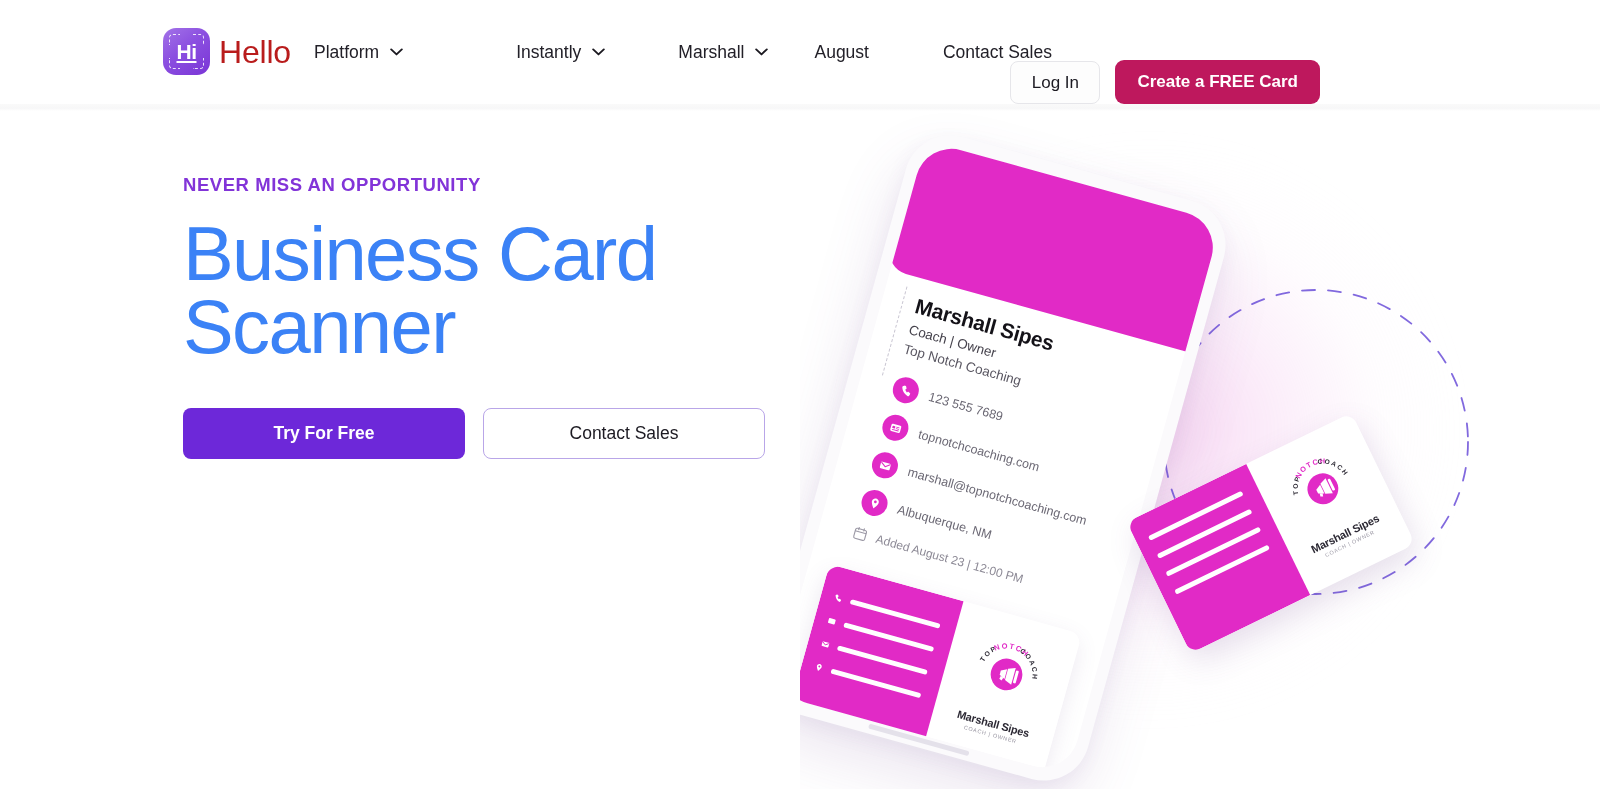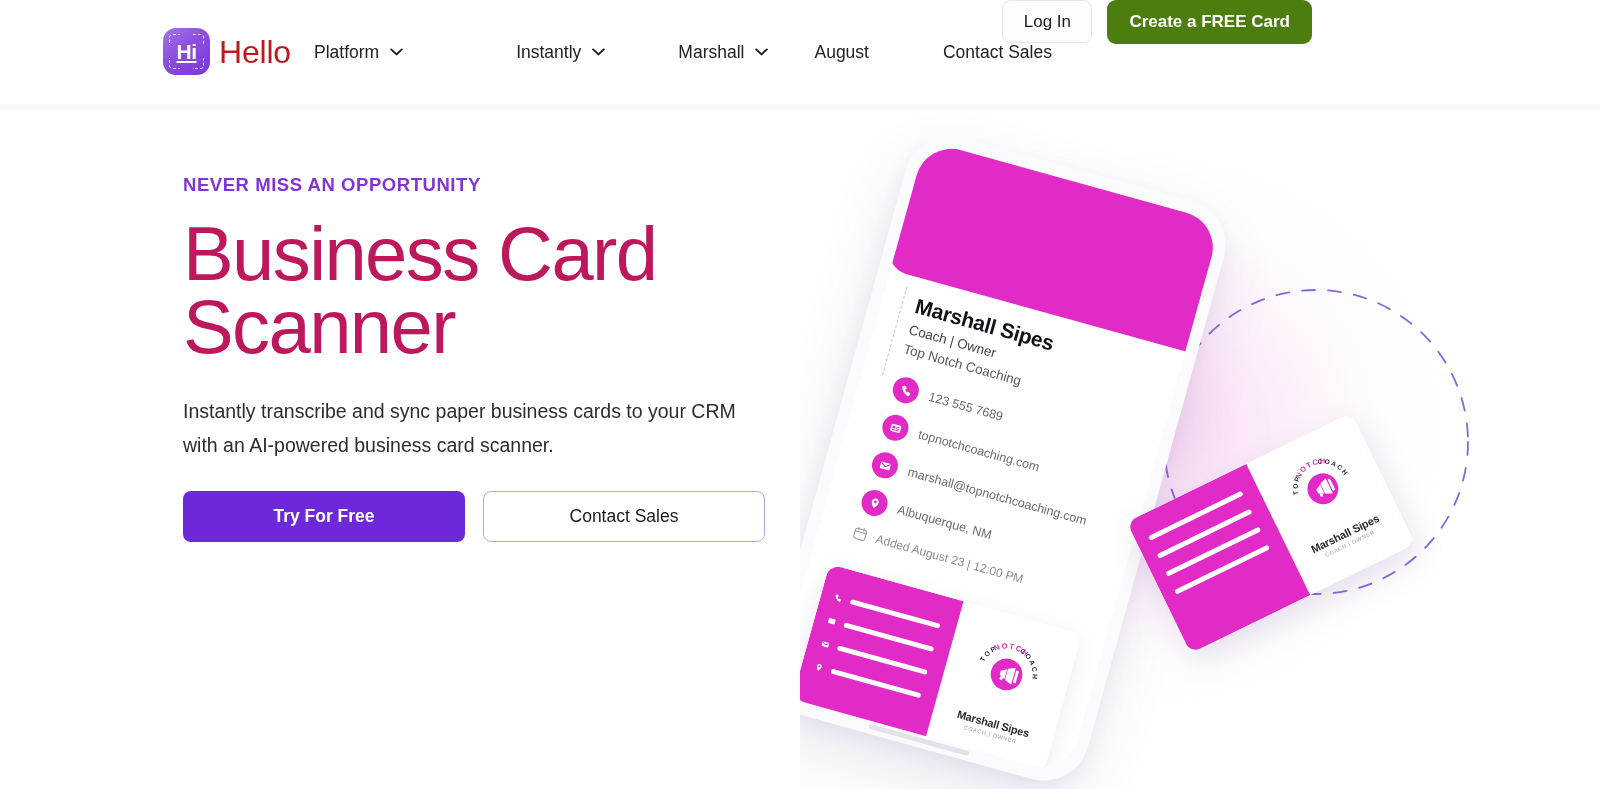--- a/index.html
+++ b/index.html
@@ -105,45 +105,45 @@
     white-space: nowrap;
   }
   .nav-gap-1 { width: 113px; }
   .nav-gap-2 { width: 73px; }
   .nav-gap-3 { width: 46px; }
   .nav-gap-4 { width: 74px; }
   .chev { display: block; width: 13px; height: 8px; flex: none; }
 
   .header-actions {
     position: absolute;
-    right: 16px; top: 0;
+    right: 8px; top: 0;
     height: 104px;
     display: flex;
-    align-items: flex-start;
+    align-items: flex-end;
   }
   .btn-login {
     width: 90px; height: 43px;
     border: 1px solid #e6e6ea;
     border-radius: 8px;
     background: #fdfdfd;
     color: #1c1a22;
     font-size: 17px;
     font-family: "Liberation Sans", sans-serif;
     display: flex;
     align-items: center;
     justify-content: center;
     cursor: pointer;
     margin-right: 15px;
   }
   .btn-create {
     height: 44px;
     padding: 0 22px;
     border: none;
     border-radius: 9px;
-    background: #4d7c0f;
+    background: #be185d;
     color: #ffffff;
     font-size: 17px;
     font-weight: 600;
     font-family: "Liberation Sans", sans-serif;
     display: flex;
     align-items: center;
     justify-content: center;
     cursor: pointer;
     margin-right: 272px;
     white-space: nowrap;
@@ -159,26 +159,26 @@
   .eyebrow {
     color: #8234d8;
     font-size: 18.5px;
     font-weight: 600;
     letter-spacing: 0.55px;
     text-transform: uppercase;
     line-height: 1;
     margin-bottom: 22px;
   }
   .headline {
-    color: #be185d;
+    color: #3b82f6;
     font-size: 76px;
     font-weight: 400;
     line-height: 0.97;
     letter-spacing: -1.6px;
-    margin-bottom: 30px;
+    margin-bottom: 44px;
     max-width: 520px;
   }
   .subcopy {
     color: #2d2b33;
     font-size: 19.5px;
     line-height: 1.75;
     max-width: 580px;
     margin-bottom: 29px;
   }
   .cta-row { display: flex; gap: 18px; }
@@ -441,21 +441,20 @@
     <div class="header-actions">
       <button class="btn-login">Log In</button>
       <button class="btn-create">Create a FREE Card</button>
     </div>
   </header>
   <div class="header-sep"></div>
 
   <section class="hero-copy">
     <div class="eyebrow">NEVER MISS AN OPPORTUNITY</div>
     <h1 class="headline">Business Card Scanner</h1>
-    <p class="subcopy">Instantly transcribe and sync paper business cards to your CRM with an AI-powered business card scanner.</p>
     <div class="cta-row">
       <button class="btn-try">Try For Free</button>
       <button class="btn-contact">Contact Sales</button>
     </div>
   </section>
 
   <div class="hero-art">
 
     <div class="glow"></div>
 

